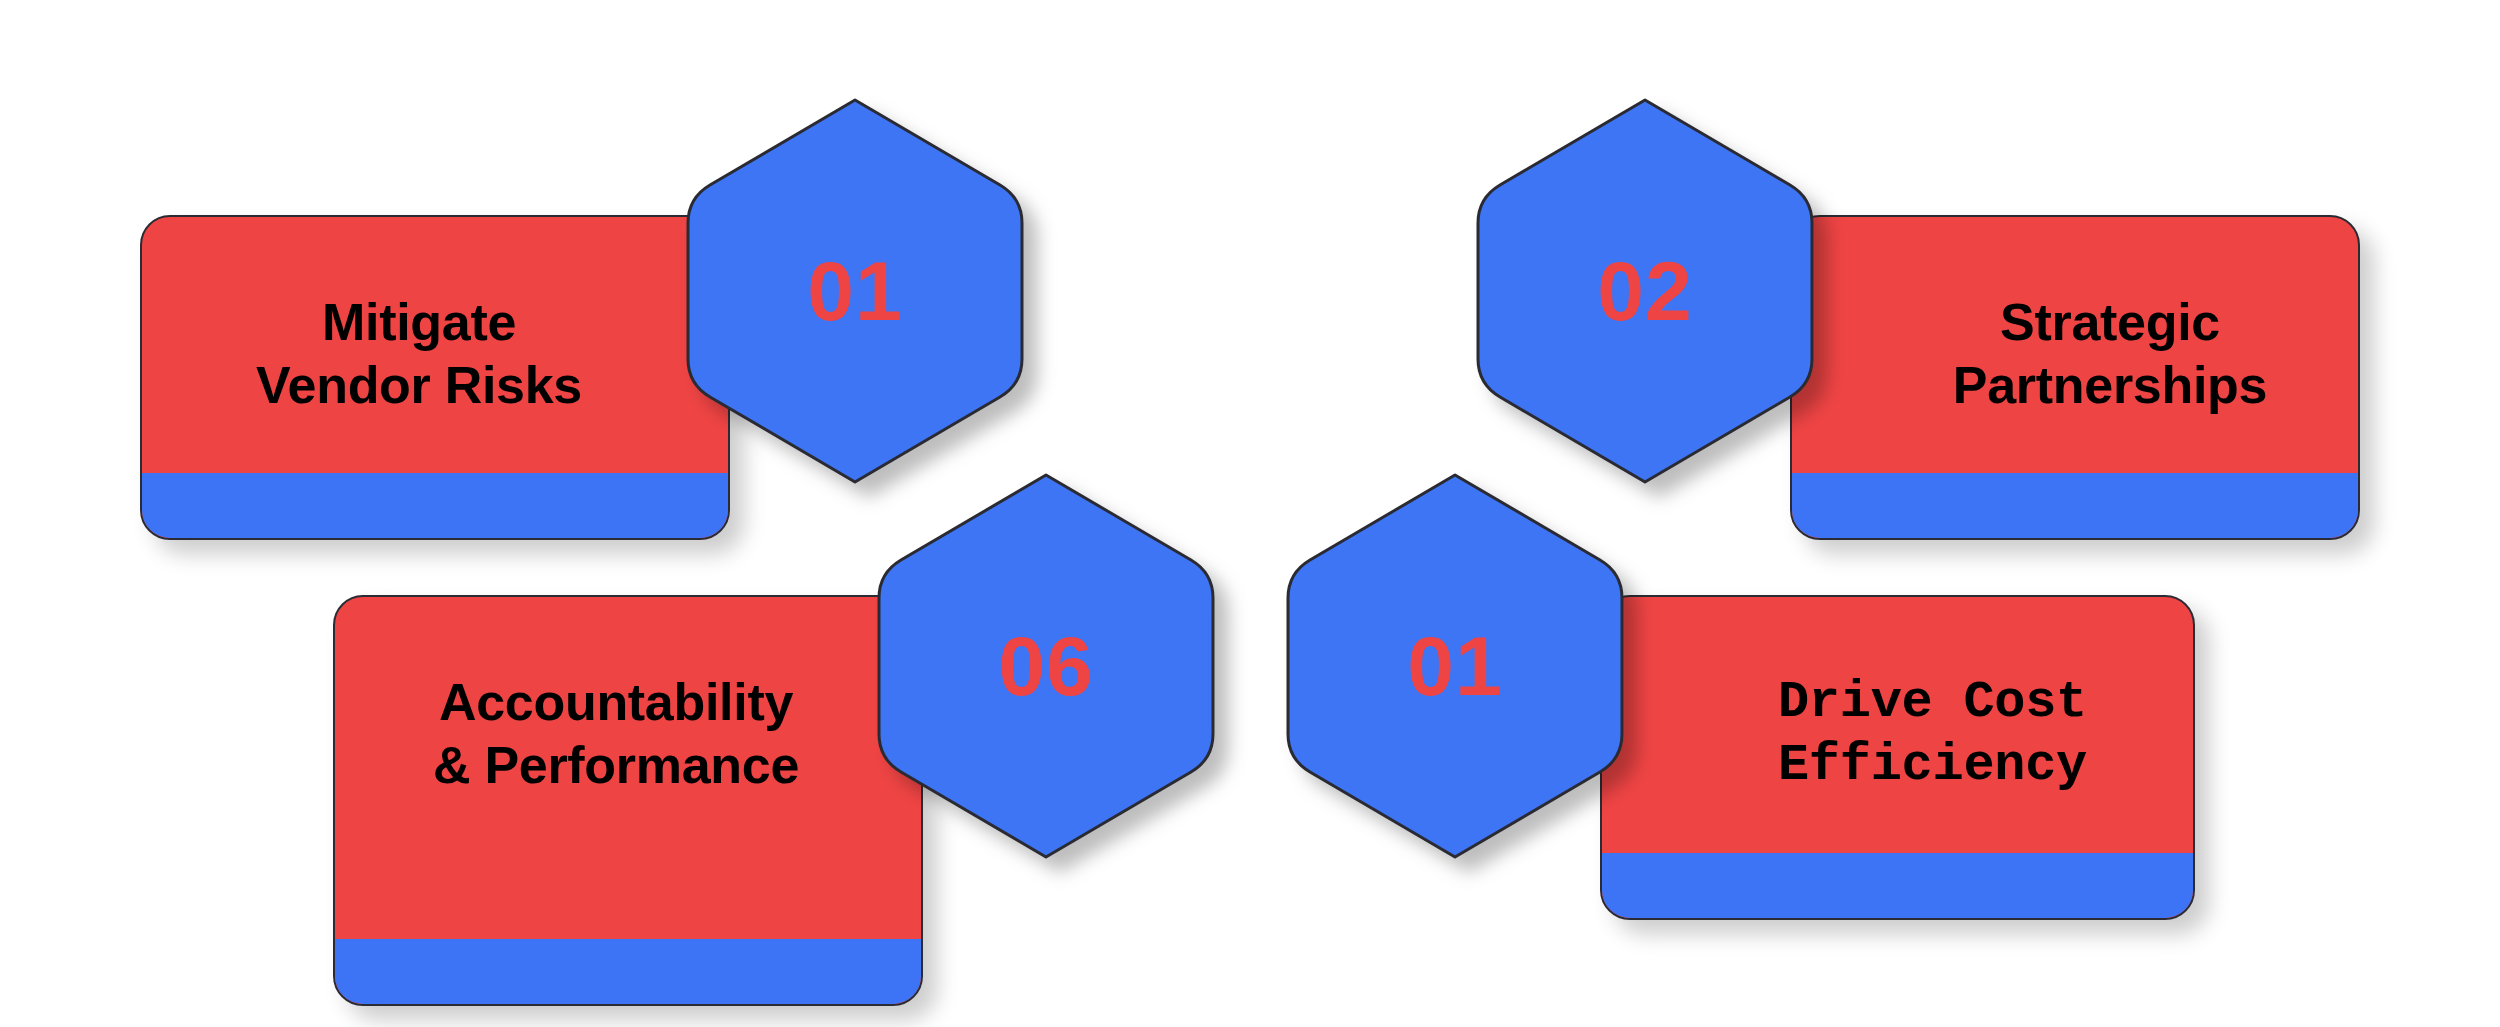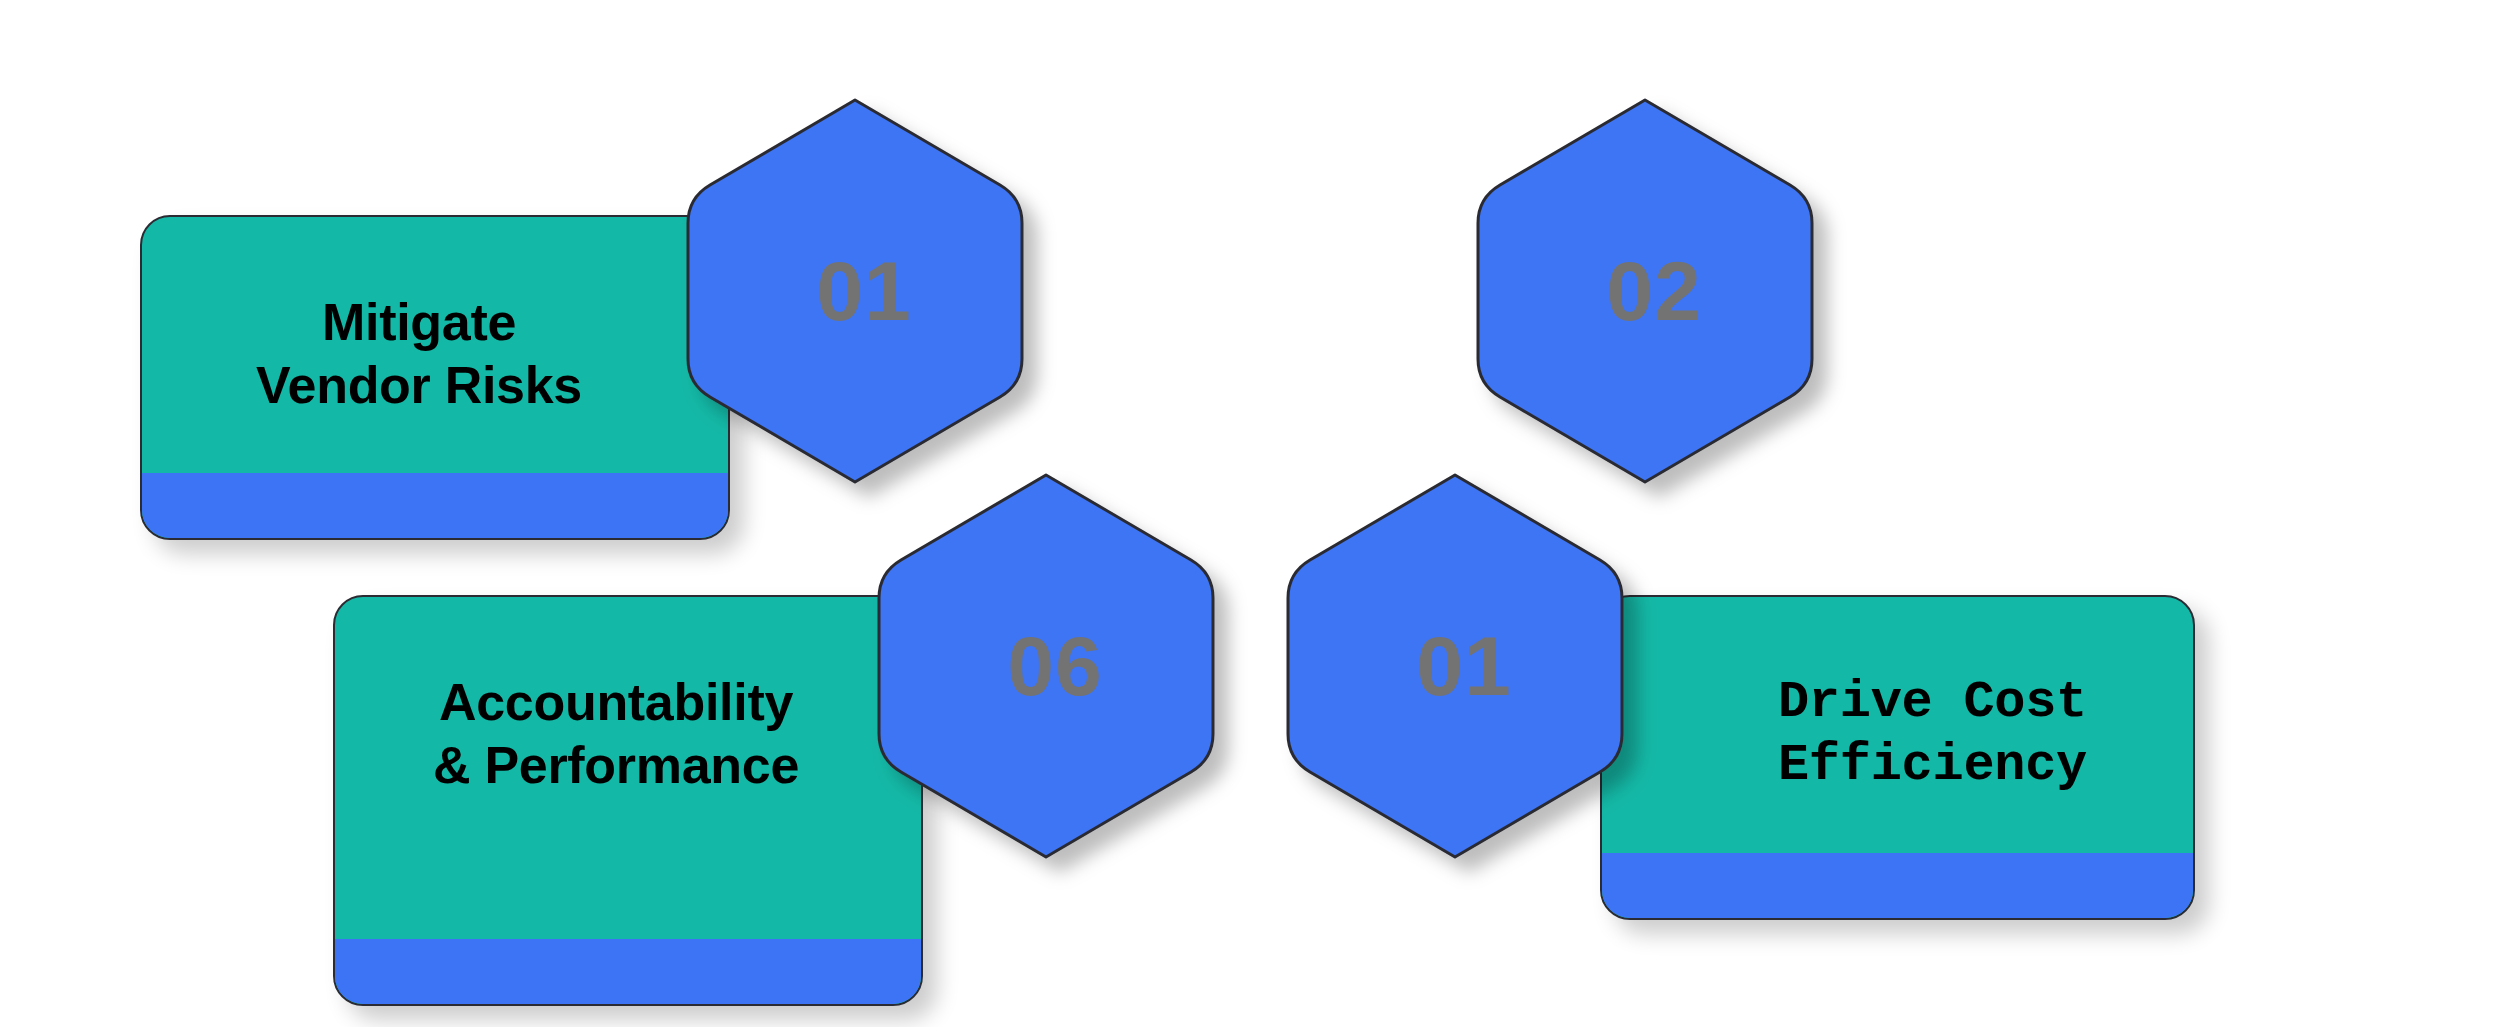--- a/index.html
+++ b/index.html
@@ -15,21 +15,21 @@
     width: 2500px;
     height: 1027px;
     background: #ffffff;
     overflow: hidden;
   }
 
   
   .card {
     position: absolute;
     box-sizing: border-box;
-    background: #14b8a6;
+    background: #ef4444;
     border: 2px solid #2b2b33;
     border-radius: 30px;
     box-shadow: 14px 14px 22px rgba(0,0,0,0.20);
     display: flex;
     flex-direction: column;
     justify-content: flex-start;
     align-items: center;
     overflow: hidden;
   }
   .card-label {
@@ -79,27 +79,27 @@
   }
   .hex svg {
     position: absolute;
     left: 0; top: 0;
     width: 342px;
     height: 390px;
     overflow: visible;
   }
   .hex-num {
     position: absolute;
-    left: 9px; top: 0;
+    left: 0; top: 0;
     width: 342px;
     height: 390px;
     display: flex;
     align-items: center;
     justify-content: center;
-    color: #737373;
+    color: #ef4444;
     font-size: 84px;
     font-weight: bold;
     letter-spacing: 1px;
     pointer-events: none;
   }
 
   #hex-1 { left: 684px;  top: 96px;  }
   #hex-2 { left: 875px;  top: 471px; }
   #hex-3 { left: 1284px; top: 471px; }
   #hex-4 { left: 1474px; top: 96px;  }
@@ -120,20 +120,25 @@
 &amp; Performance</div>
     <div class="card-bar"></div>
   </div>
 
   <div class="card" id="card-3">
     <div class="card-label">Drive Cost
 Efficiency</div>
     <div class="card-bar"></div>
   </div>
 
+  <div class="card" id="card-4">
+    <div class="card-label">Strategic
+Partnerships</div>
+    <div class="card-bar"></div>
+  </div>
 
   <div class="hex" id="hex-1">
     <svg viewBox="0 0 342 390">
       <defs>
         <filter id="hexshadow1" x="-30%" y="-30%" width="180%" height="180%">
           <feDropShadow dx="14" dy="14" stdDeviation="9" flood-color="#000000" flood-opacity="0.26"></feDropShadow>
         </filter>
       </defs>
       <path d="M 171 4
                L 316 89

